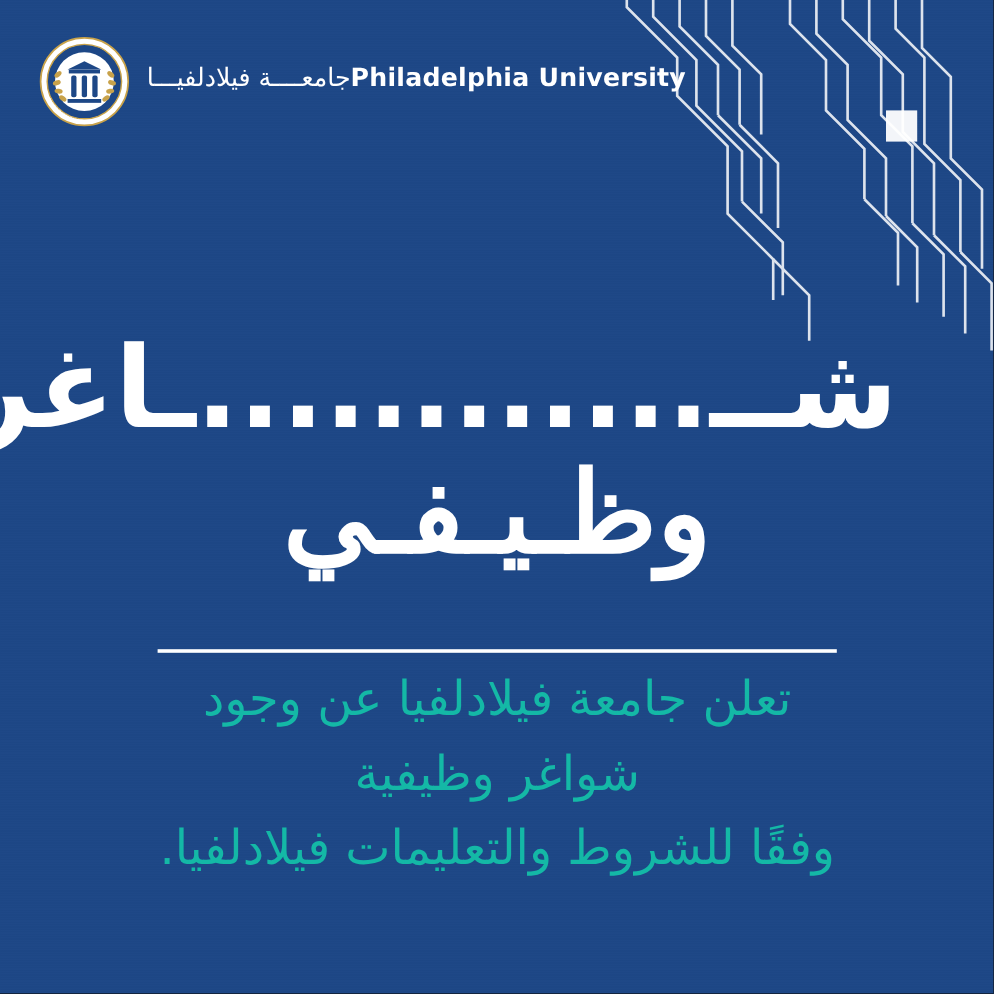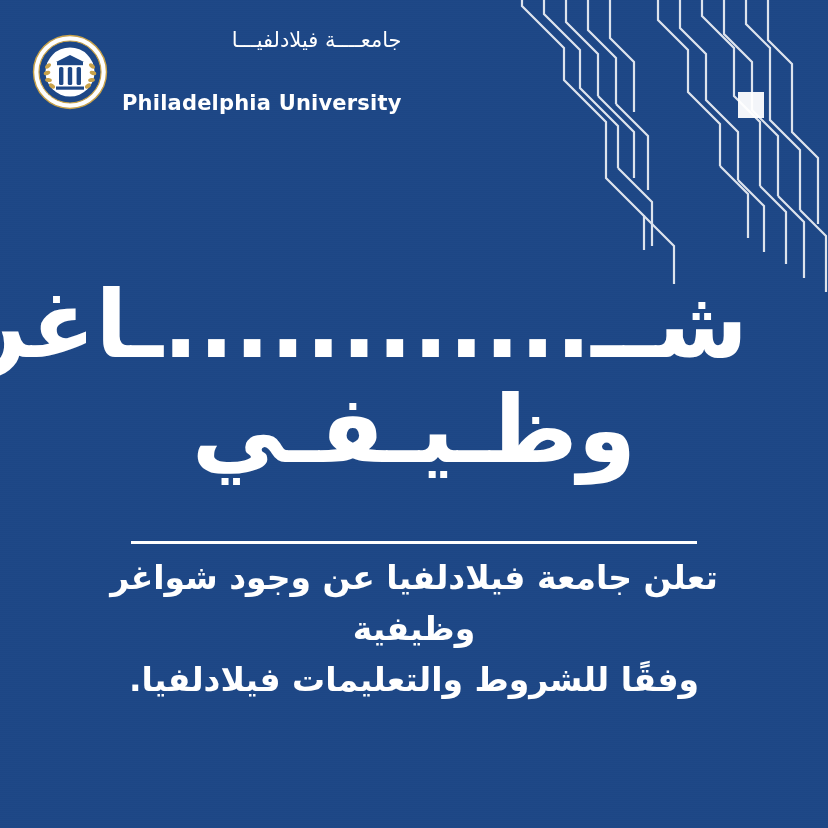--- a/index.html
+++ b/index.html
@@ -54,24 +54,23 @@
     direction: ltr;
   }
   .seal {
     width: 76px;
     height: 76px;
     flex: 0 0 76px;
     position: relative;
   }
   .logo-text {
     display: flex;
-    flex-direction: column;
+    flex-direction: row;
     justify-content: center;
     line-height: 1;
-    gap: 36px;
   }
   .logo-ar {
     color: #ffffff;
     font-size: 21px;
     letter-spacing: 1px;
     direction: rtl;
     text-align: right;
     margin-bottom: 6px;
     font-weight: 500;
     white-space: nowrap;
@@ -94,44 +93,44 @@
     color: #ffffff;
     font-size: 94px;
     font-weight: bold;
     line-height: 1.12;
     letter-spacing: 0px;
     z-index: 3;
     padding: 0 80px;
     box-sizing: border-box;
   }
   .headline .l1 { display: block; }
-  .headline .l2 { display: block; }
+  .headline .l2 { display: block; font-family: Liberation Serif, serif; }
 
   
   .divider {
     position: absolute;
     top: 541px;
     left: 131px;
     width: 566px;
     height: 3px;
     background: #ffffff;
     z-index: 3;
   }
 
   
   .subtext {
     position: absolute;
     top: 552px;
     left: 110px;
     width: 608px;
     text-align: center;
-    color: #ffffff;
-    font-size: 33px;
+    color: #14b8a6;
+    font-size: 40px;
     line-height: 1.55;
-    font-weight: 700;
+    font-weight: 400;
     z-index: 3;
   }
   .subtext .s1 { display: block; }
   .subtext .s2 { display: block; }
 </style>
 </head>
 <body>
 
 <div class="poster">
 

